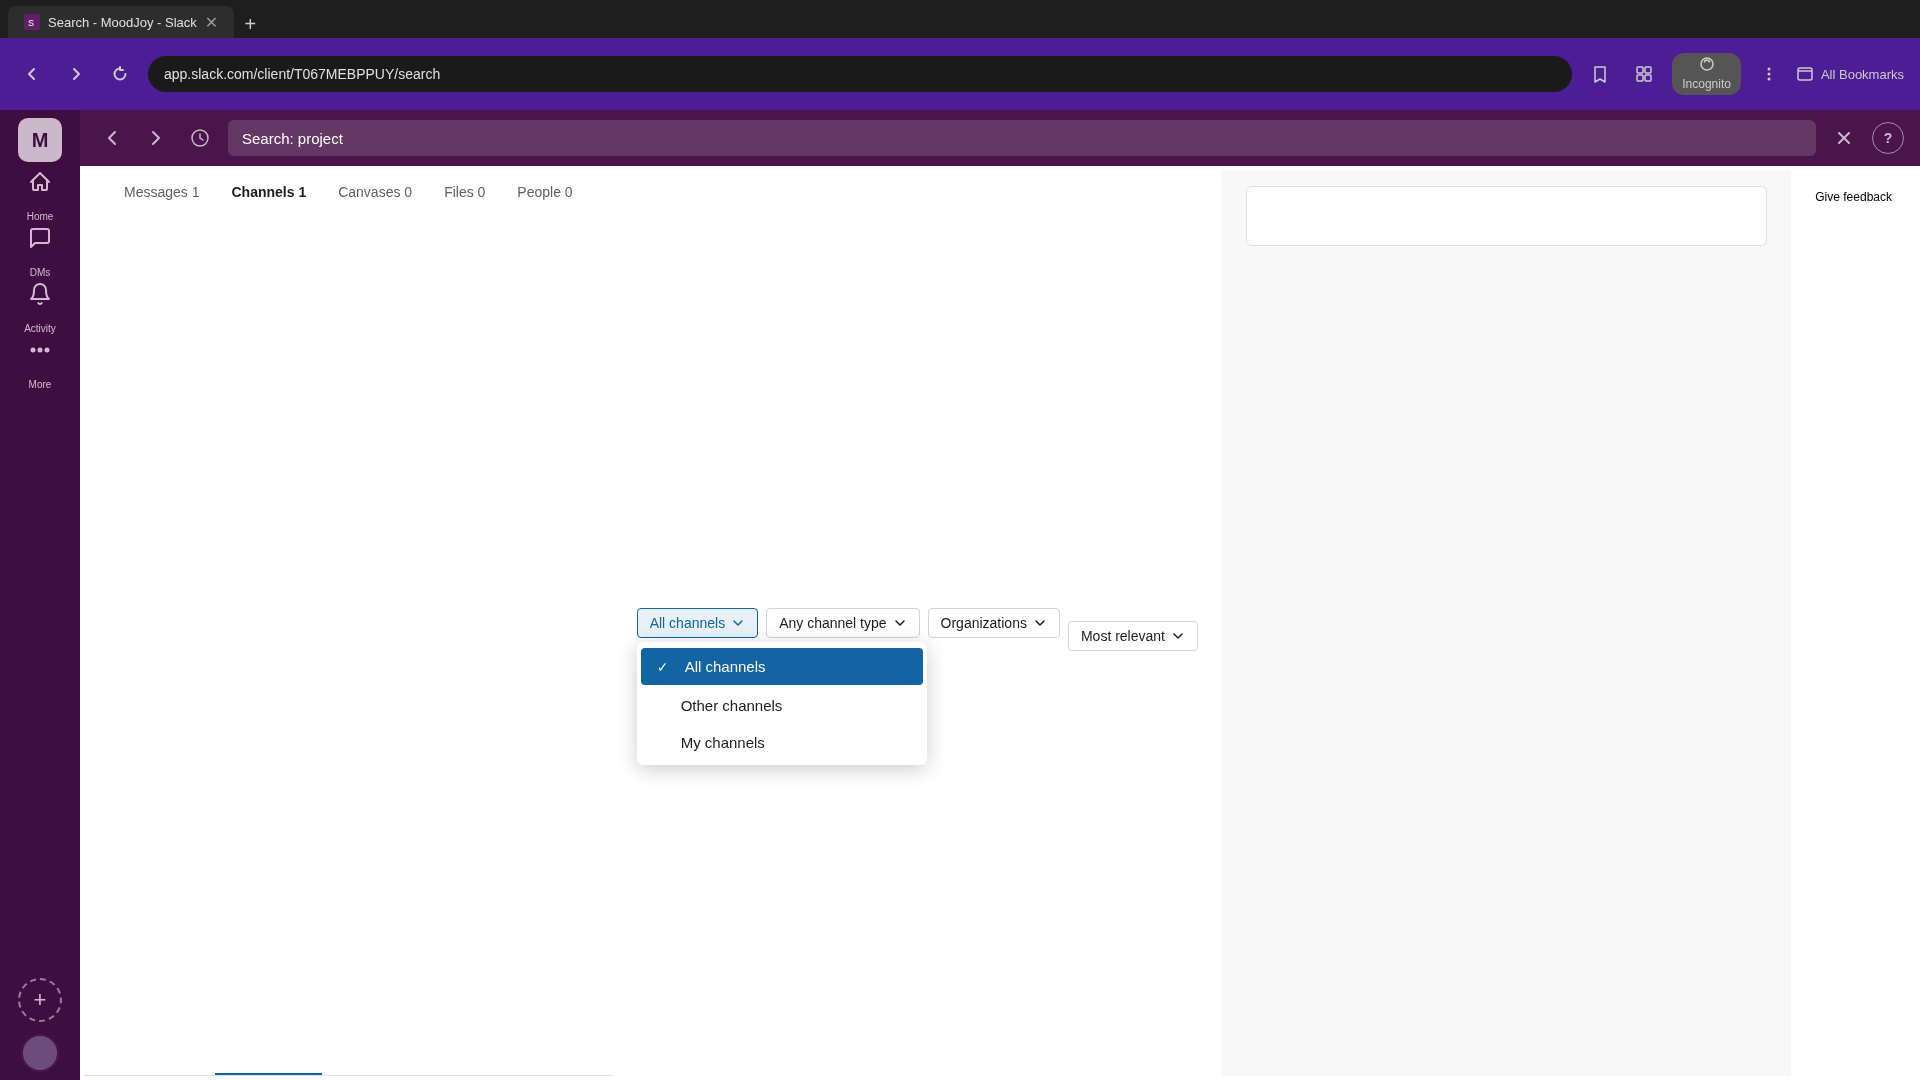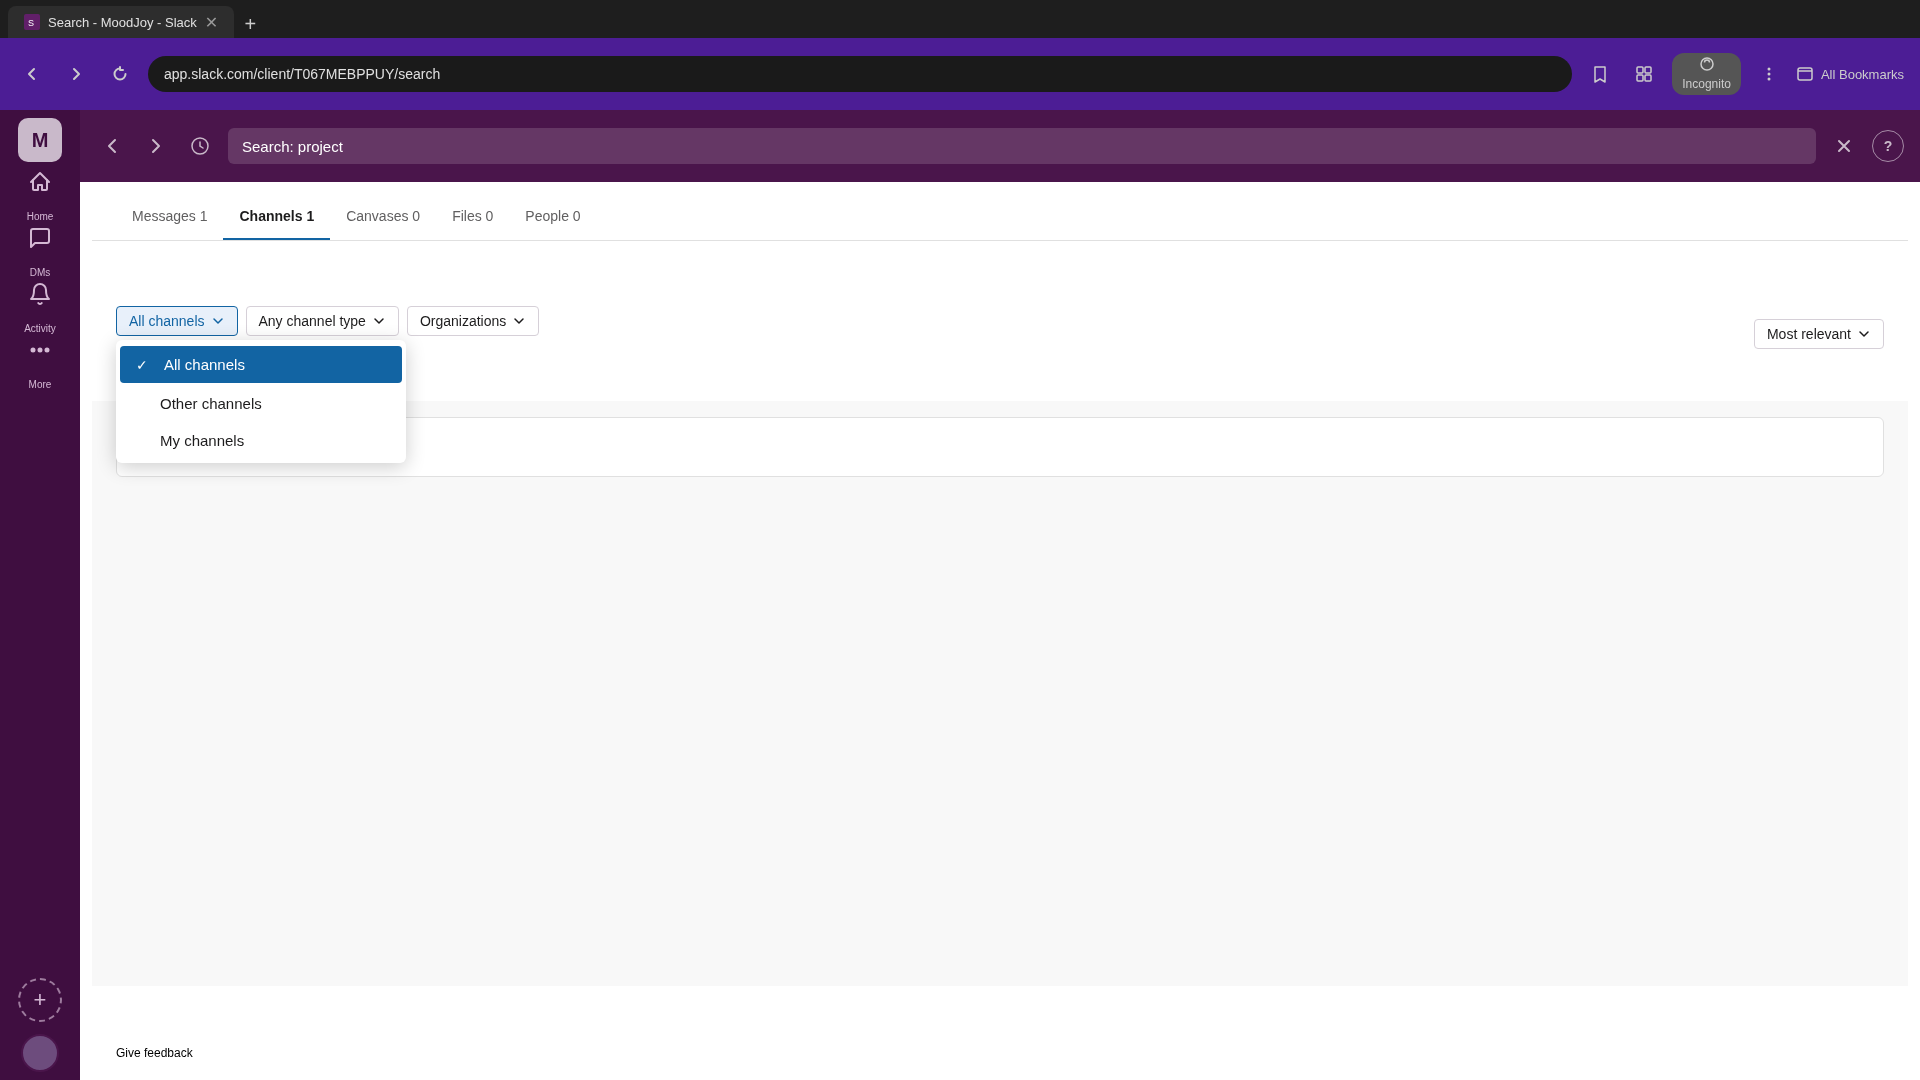--- a/index.html
+++ b/index.html
@@ -27,28 +27,28 @@
     .sidebar-item { width: 52px; height: 52px; display: flex; flex-direction: column; align-items: center; justify-content: space-between; gap: 3px; cursor: pointer; border-radius: 8px; color: #d4b8d4; }
     .sidebar-item svg { width: 24px; height: 24px; }
     .sidebar-item-label { font-size: 10px; color: #d4b8d4; }
     .sidebar-add { width: 44px; height: 44px; border-radius: 50%; border: 2px dashed #9e7c9e; display: flex; align-items: center; justify-content: center; color: #d4b8d4; font-size: 22px; cursor: pointer; margin-top: auto; margin-bottom: 8px; }
     .sidebar-user-avatar { width: 38px; height: 38px; border-radius: 50%; background: #6d4c7d; border: 2px solid #4a154b; overflow: hidden; cursor: pointer; }
 
     
     .main-content { flex: 1; background: #ffffff; display: flex; flex-direction: column; }
 
     
-    .search-header { background: #4a154b; height: 72px; display: flex; align-items: center; padding: 0 16px; gap: 12px; }
+    .search-header { background: #4a154b; height: 56px; display: flex; align-items: center; padding: 0 16px; gap: 12px; }
     .search-nav-btn { background: none; border: none; color: rgba(255,255,255,0.7); font-size: 20px; cursor: pointer; width: 32px; height: 32px; display: flex; align-items: center; justify-content: center; border-radius: 50%; }
     .search-bar { flex: 1; background: rgba(255,255,255,0.15); border-radius: 6px; height: 36px; display: flex; align-items: center; padding: 0 14px; color: white; font-size: 15px; }
     .search-close { background: none; border: none; color: rgba(255,255,255,0.7); font-size: 20px; cursor: pointer; width: 32px; height: 32px; display: flex; align-items: center; justify-content: center; border-radius: 50%; }
     .search-help { background: none; border: none; color: rgba(255,255,255,0.7); font-size: 16px; cursor: pointer; width: 32px; height: 32px; border-radius: 50%; display: flex; align-items: center; justify-content: center; border: 1.5px solid rgba(255,255,255,0.5); }
 
     
-    .search-results { flex: 1; padding: 12px; display: flex; flex-direction: column; overflow: hidden; gap: 40px; }
+    .search-results { flex: 1; padding: 4px; display: flex; flex-direction: row; overflow: hidden; }
 
     
     .search-tabs { display: flex; border-bottom: 1px solid #e0e0e0; padding: 0 24px; background: white; }
     .tab { padding: 14px 16px; font-size: 14px; color: #616061; cursor: pointer; border-bottom: 2px solid transparent; white-space: nowrap; }
     .tab.active { color: #1d1c1d; border-bottom: 2px solid #1264a3; font-weight: 700; }
 
     
     .filters-row { display: flex; align-items: center; padding: 12px 24px; gap: 8px; background: white; }
     .filter-btn { display: flex; align-items: center; gap: 6px; border: 1px solid #d6d0d8; border-radius: 4px; padding: 6px 12px; font-size: 14px; color: #1d1c1d; cursor: pointer; background: white; }
     .filter-btn.active { border-color: #1264a3; background: #e8f0fa; color: #1264a3; }

